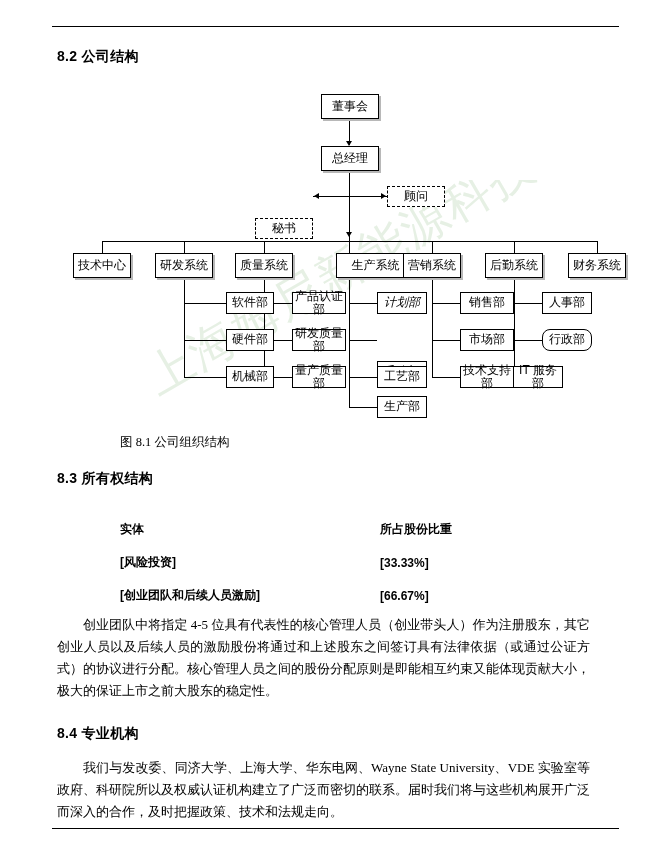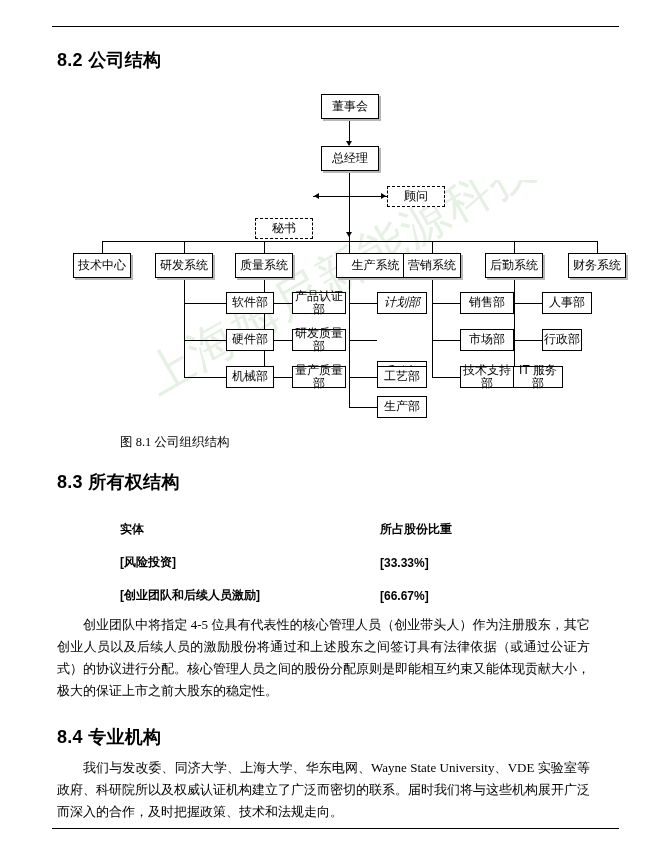--- a/index.html
+++ b/index.html
@@ -34,21 +34,21 @@
     left: 52px;
     top: 828px;
     width: 567px;
     height: 0;
     border-top: 1px solid #000;
   }
   h2.heading {
     position: absolute;
     margin: 0;
     font-family: "Liberation Sans", sans-serif;
-    font-size: 18px;
+    font-size: 14px;
     font-weight: bold;
     letter-spacing: 0.3px;
     white-space: nowrap;
   }
   .h-82 { left: 57px; top: 48px; }
   .h-83 { left: 57px; top: 470px; }
   .h-84 { left: 57px; top: 725px; }
 
   
   .watermark {
@@ -271,21 +271,21 @@
     <div class="ln h" style="left:380px; top:292px; width:28px;"></div>
     <div class="node plain" style="left:408px; top:207px; width:54px; height:22px;">销售部</div>
     <div class="node plain" style="left:408px; top:244px; width:54px; height:22px;">市场部</div>
     <div class="node plain" style="left:408px; top:281px; width:54px; height:22px;">技术支持部</div>
 
     <div class="ln v" style="left:462px; top:193px; height:99px;"></div>
     <div class="ln h" style="left:462px; top:218px; width:28px;"></div>
     <div class="ln h" style="left:462px; top:255px; width:28px;"></div>
     <div class="ln h" style="left:462px; top:292px; width:28px;"></div>
     <div class="node plain" style="left:490px; top:207px; width:50px; height:22px;">人事部</div>
-    <div class="node plain" style="left:490px; top:244px; width:40px; height:22px;">行政部</div>
+    <div class="node plain" style="left:490px; top:244px; width:50px; height:22px;border-radius:8px;">行政部</div>
     <div class="node plain" style="left:461px; top:281px; width:50px; height:22px;">IT 服务部</div>
   </div>
 
   <div class="fig-caption">图 8.1  公司组织结构</div>
 
   <h2 class="heading h-83">8.3  所有权结构</h2>
 
   <div class="own-table">
     <div class="own-row head">
       <div class="c1">实体</div>

